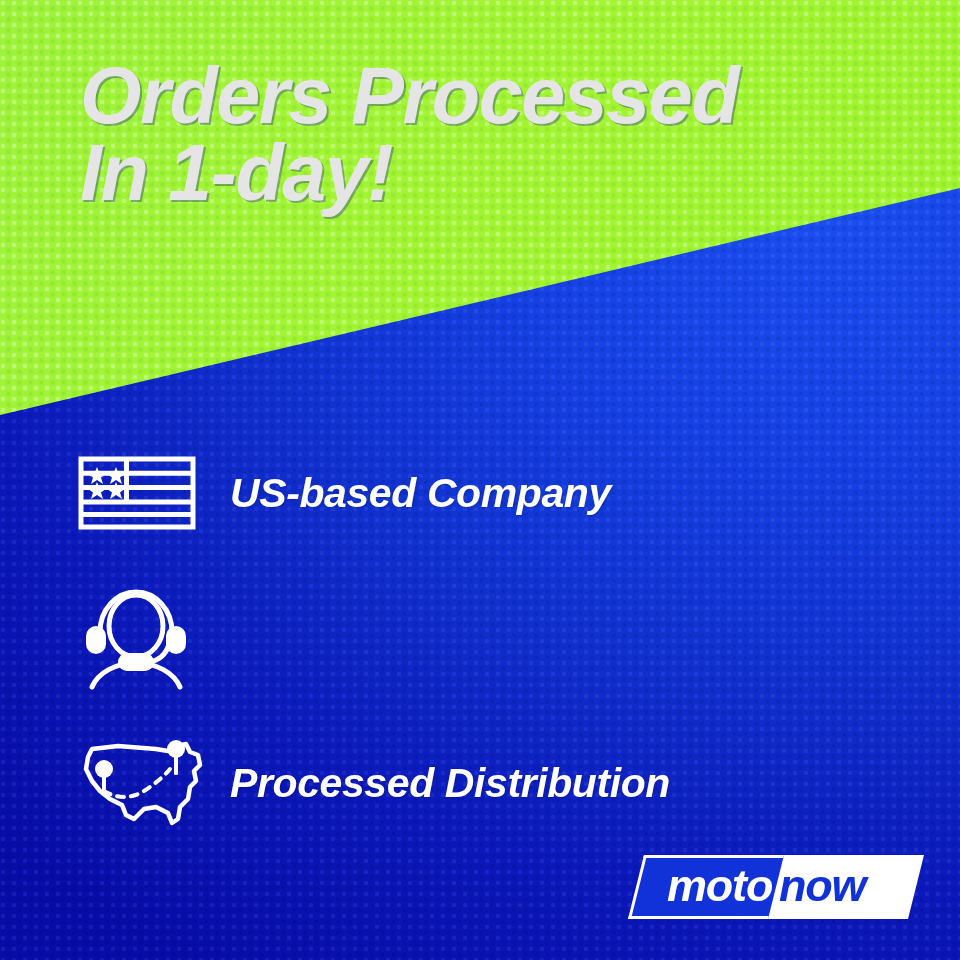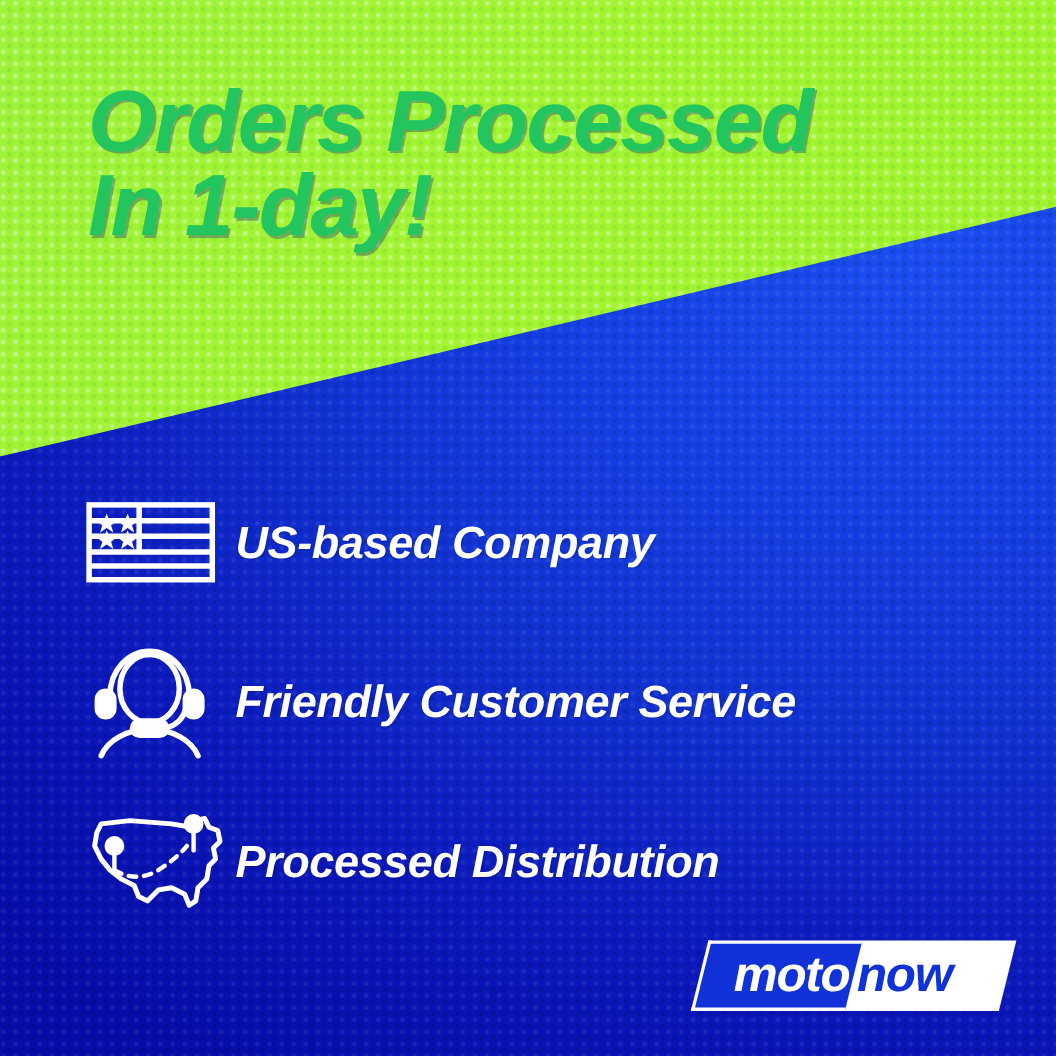--- a/index.html
+++ b/index.html
@@ -46,27 +46,26 @@
     background-position:0 0, 5.5px 5.5px;
     -webkit-clip-path: polygon(0 0, 960px 0, 960px 188px, 0 415px);
     clip-path: polygon(0 0, 960px 0, 960px 188px, 0 415px);
   }
 
   
   .headline {
     position:absolute;
     left:80px; top:58px;
     width:850px;
-    color:#22c55e;
+    color:#e5e5e5;
     font-weight:bold; font-style:italic;
     font-size:79px; line-height:0.97;
     letter-spacing:-1.4px;
     white-space:pre-line;
     text-shadow:2px 2px 0 rgba(10,15,140,0.32);
-    margin-top:14px;
   }
 
   
   .features {
     position:absolute;
     left:70px; top:437px;
     width:860px;
   }
   .feature-row {
     display:flex; align-items:center;
@@ -77,21 +76,21 @@
     width:140px; min-width:140px;
     height:112px;
     display:flex; align-items:center; justify-content:flex-start;
     padding-left:8px;
   }
   .feature-label {
     color:#ffffff;
     font-weight:bold; font-style:italic;
     font-size:41px;
     letter-spacing:-0.4px;
-    margin-left:4px;
+    margin-left:20px;
     text-shadow:1px 1px 2px rgba(0,0,0,0.18);
     white-space:nowrap;
   }
 
   
   .logo {
     position:absolute;
     left:636px; top:855px;
     width:280px; height:64px;
     display:flex;
@@ -180,21 +179,20 @@
           </g>
           <g fill="#ffffff">
 
             <rect x="8" y="44" width="20" height="28" rx="10"></rect>
             <rect x="88" y="44" width="20" height="28" rx="10"></rect>
 
             <rect x="40" y="71" width="36" height="18" rx="9"></rect>
           </g>
         </svg>
       </div>
-      <div class="feature-label">Friendly Customer Service</div>
     </div>
 
     <div class="feature-row">
       <div class="feature-icon">
         <svg width="132" height="100" viewBox="0 0 132 100">
 
           <path d="M10 24 L14 16 L40 13 L78 16 L96 19 L100 13 L108 11 L112 19
                    L120 22 L122 32 L116 38 L118 48 L112 54 L110 66 L102 74
                    L100 86 L94 90 L90 80 L78 74 L66 76 L56 86 L48 82 L44 72
                    L32 66 L22 58 L14 48 L8 36 Z" fill="none" stroke="#ffffff" stroke-width="4.5" stroke-linejoin="round"></path>

